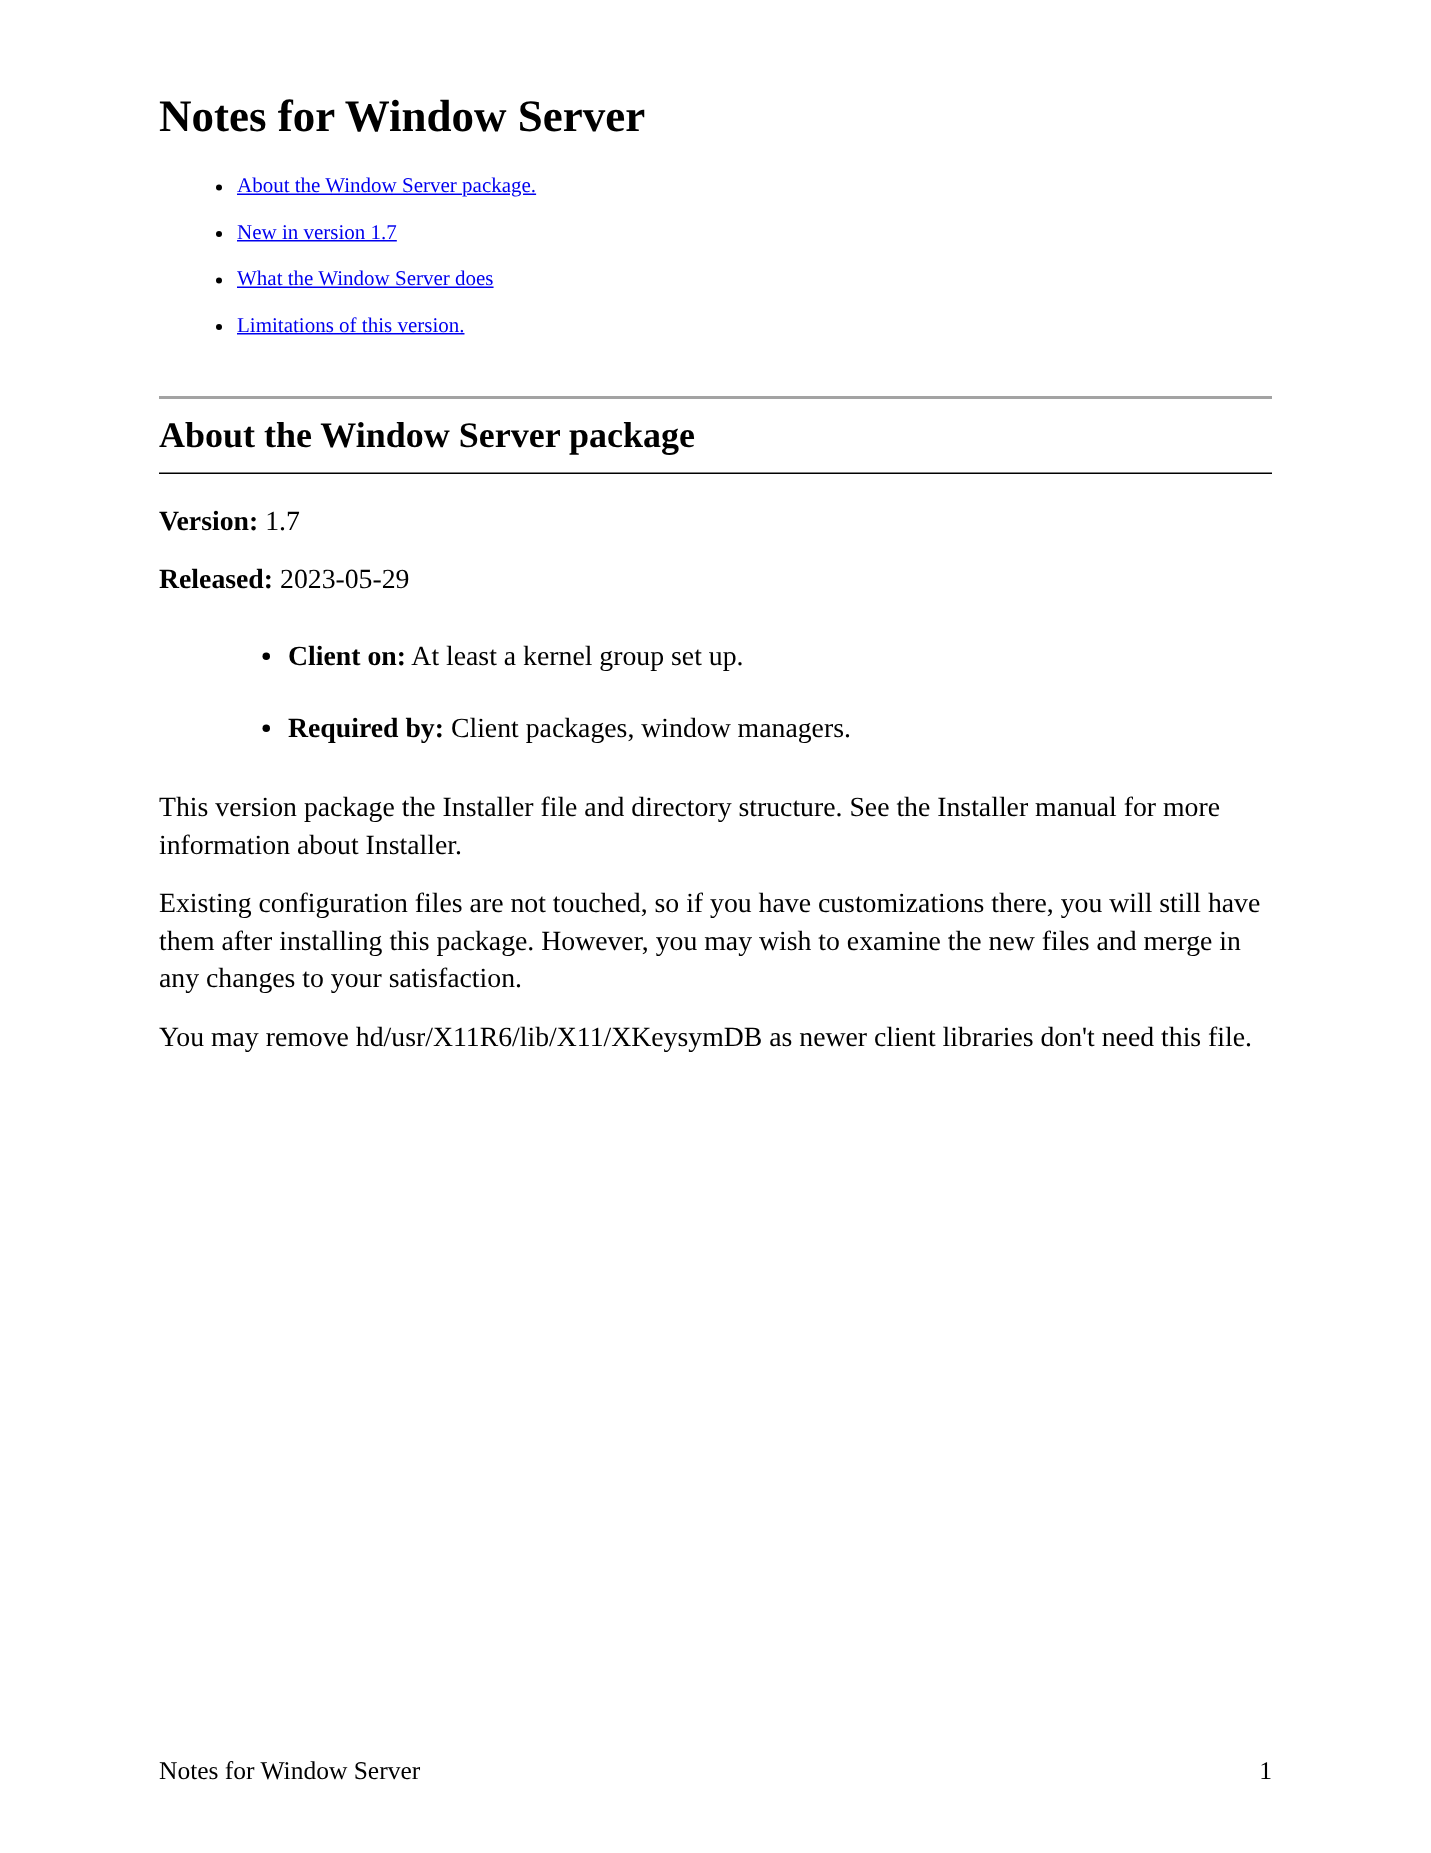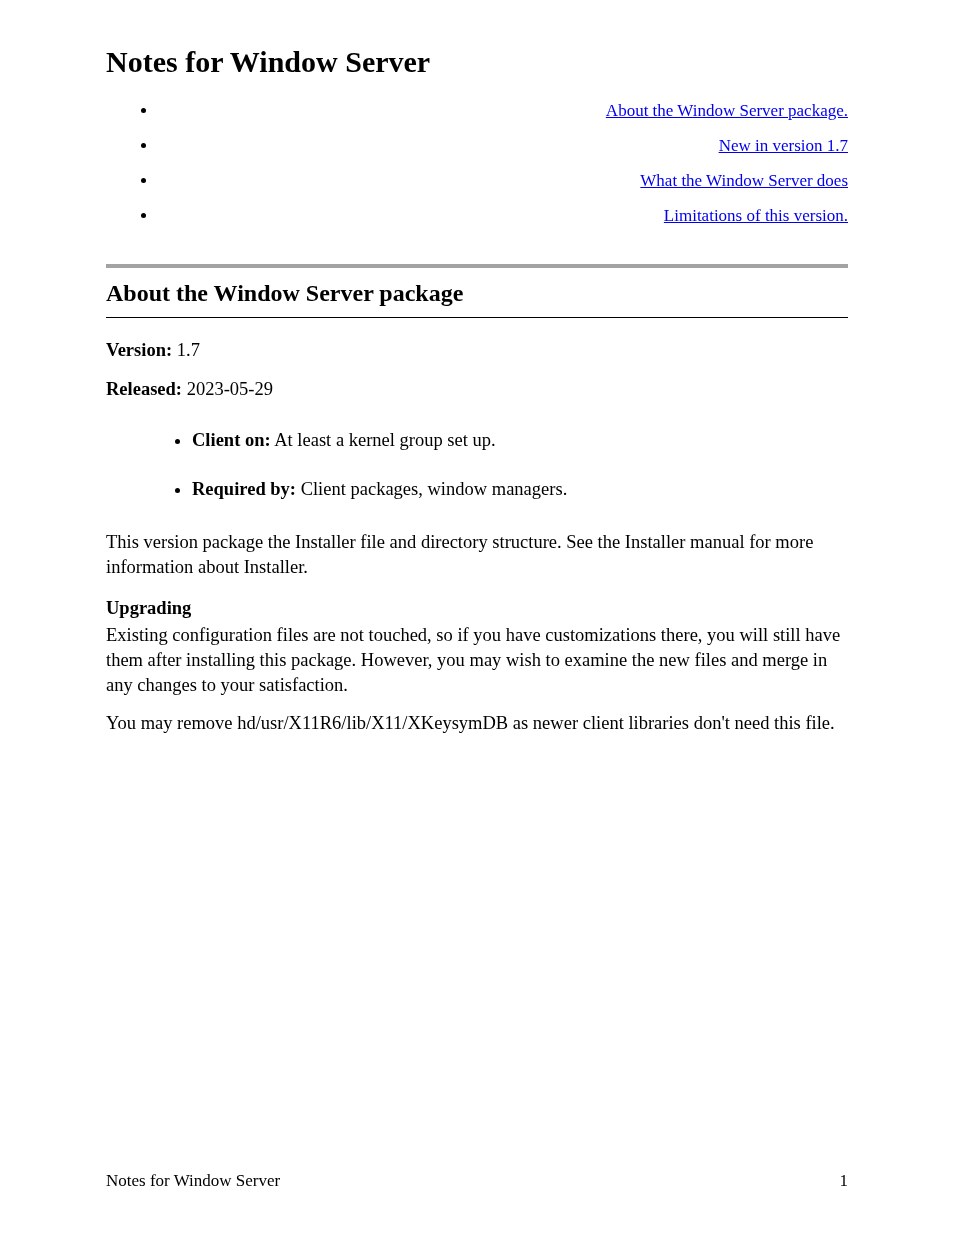--- a/index.html
+++ b/index.html
@@ -6,55 +6,54 @@
     margin: 0;
     background: #fff;
     font-family: "Times New Roman", Times, serif;
     color: #000;
   }
   .page {
     width: 954px;
     height: 1235px;
     position: relative;
     box-sizing: border-box;
-    padding: 44px 106px 0 106px;
+    padding: 60px 106px 0 106px;
   }
   h1.title {
     font-size: 30px;
     font-weight: bold;
     margin: 0 0 14px 0;
     line-height: 1.2;
   }
   .intro {
     font-size: 18.5px;
     line-height: 1.35;
     margin: 0 0 16px 0;
   }
   ul.toc {
     margin: 0 0 30px 0;
     padding-left: 52px;
     list-style: disc;
   }
   ul.toc li {
-    font-size: 17px;
+    font-size: 14px;
     line-height: 1.35;
     padding: 6px 0;
-    text-align: right;
   }
   ul.toc li a {
     color: #0000ee;
     text-decoration: underline;
   }
   .section {
     margin-top: 8px;
   }
   .section h2 {
     font-size: 24px;
     font-weight: bold;
-    border-top: 4px solid #a3a3a3;
+    border-top: 2px solid #a3a3a3;
     border-bottom: 1px solid #000;
     padding: 12px 0 10px 0;
     margin: 0 0 20px 0;
   }
   .section h3 {
     font-size: 18.5px;
     font-weight: bold;
     margin: 18px 0 4px 0;
   }
   .section p {
@@ -107,21 +106,20 @@
     <p><span class="label-strong">Released:</span><span> 2023-05-29</span></p>
 
 
     <ul class="bullets">
       <li><span class="label-strong">Client on:</span><span> At least a kernel group set up.</span></li>
       <li><span class="label-strong">Required by:</span><span> Client packages, window managers.</span></li>
     </ul>
 
     <p>This version package the Installer file and directory structure. See the Installer manual for more information about Installer.</p>
 
-    <h3>Upgrading</h3>
 
     <p>Existing configuration files are not touched, so if you have customizations there, you will still have them after installing this package. However, you may wish to examine the new files and merge in any changes to your satisfaction.</p>
 
     <p>You may remove hd/usr/X11R6/lib/X11/XKeysymDB as newer client libraries don't need this file.</p>
   </div>
 
   <div class="footer">
     <span>Notes for Window Server</span>
     <span>1</span>
   </div>

